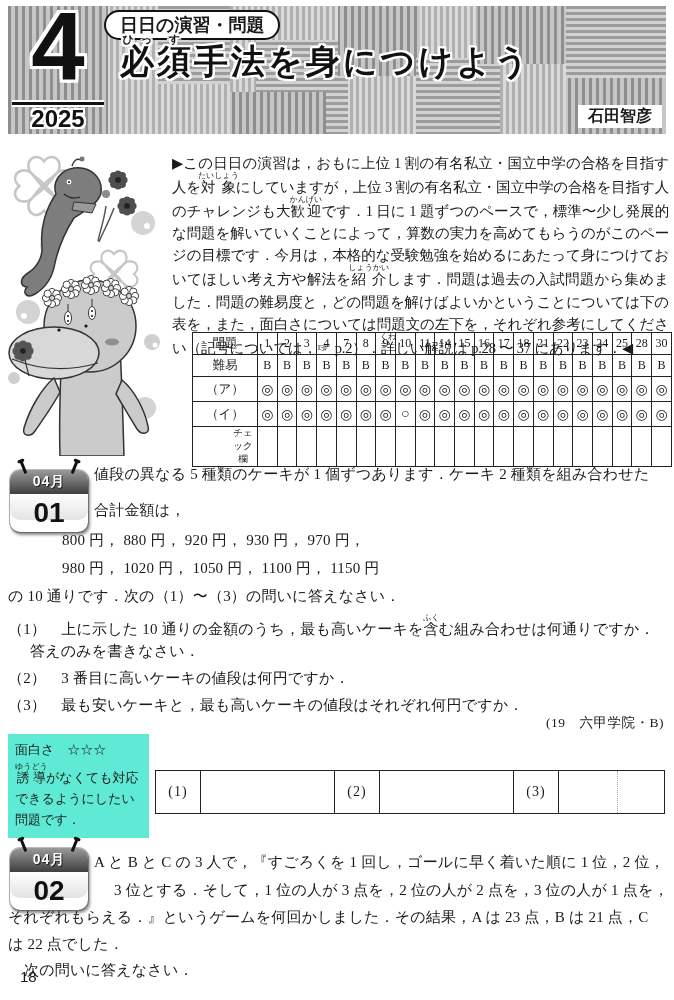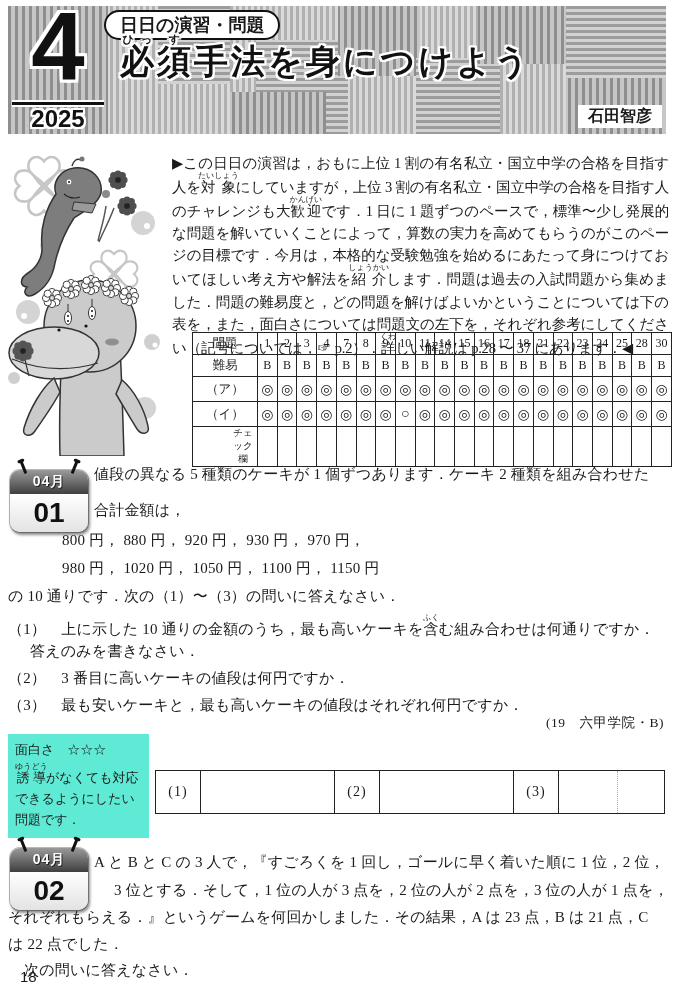--- a/index.html
+++ b/index.html
@@ -47,21 +47,21 @@
   .diff-table th.small{font-size:9.5px;padding-left:36px;}
 
   
   .pline{position:absolute;font-size:15px;line-height:20px;letter-spacing:0.2px;white-space:nowrap;}
   .calendar{position:absolute;width:78px;height:62px;border-radius:10px;
       box-shadow:1.5px 2.5px 3px rgba(0,0,0,.45),0 0 0 1px #bbb;
       font-family:"Liberation Sans","DejaVu Sans",sans-serif;}
   .cal-top{height:24px;border-radius:10px 10px 0 0;background:linear-gradient(#9a9a9a,#3f3f3f);
       color:#fff;font-weight:bold;font-size:14px;line-height:23px;text-align:center;letter-spacing:1px;
       text-shadow:1px 1px 0 #222;}
-  .cal-body{height:38px;border-radius:0 0 10px 10px;background:linear-gradient(#fff,#e3e3e3);
+  .cal-body{height:26px;border-radius:0 0 10px 10px;background:linear-gradient(#fff,#e3e3e3);
       text-align:center;font-weight:bold;font-size:28px;line-height:37px;color:#111;}
   .cal-pin{position:absolute;top:-9px;width:3px;height:13px;background:#111;border-radius:1px;}
   .cal-pin::after{content:"";position:absolute;top:-2px;left:-2px;width:7px;height:3px;background:#111;border-radius:2px;}
   .cal-pin-l{left:12px;transform:rotate(-22deg);}
   .cal-pin-r{right:12px;transform:rotate(22deg);}
 
   .source{position:absolute;right:10px;top:714px;font-size:13.5px;letter-spacing:0.5px;}
 
   .interest-box{position:absolute;left:8px;top:734px;width:141px;background:#5eead4;
       padding:5px 7px 8px 7px;font-size:13px;line-height:21px;box-sizing:border-box;}

